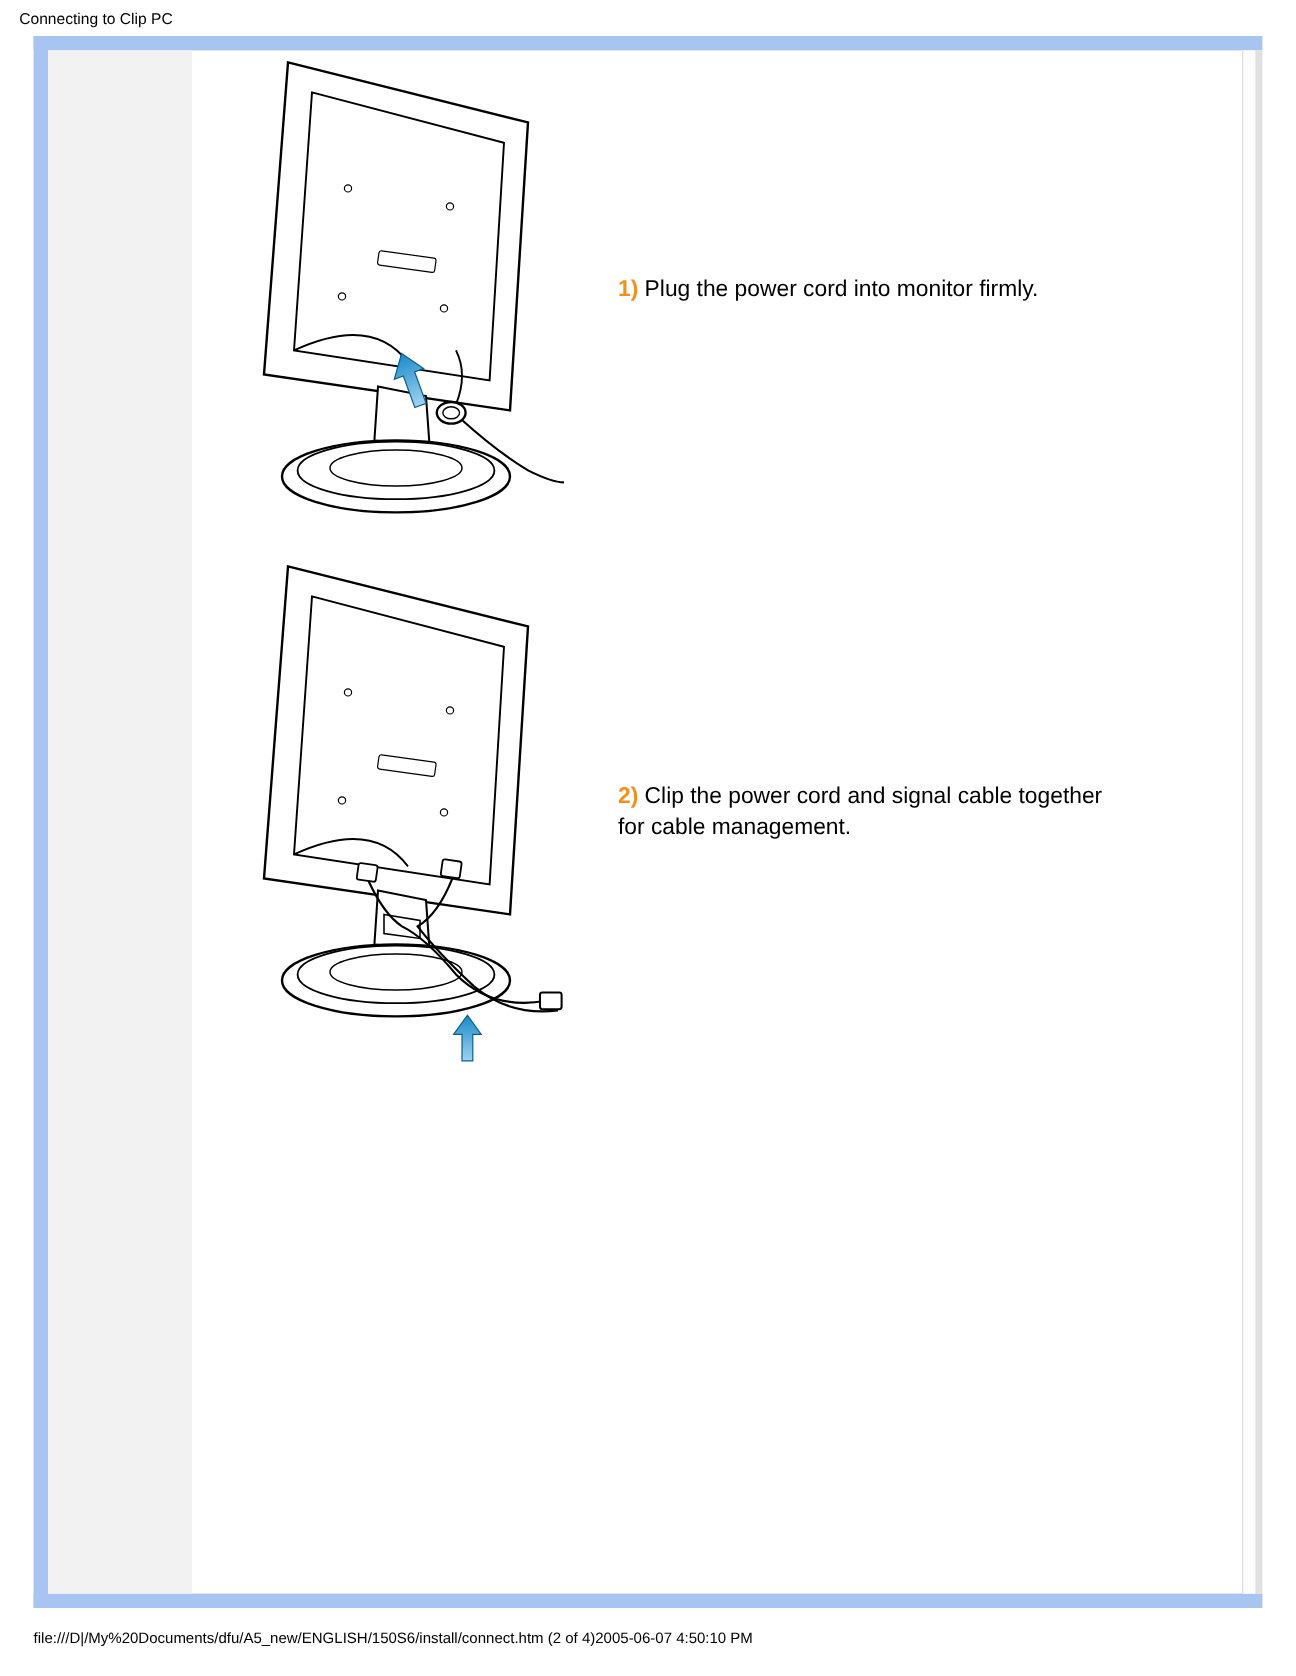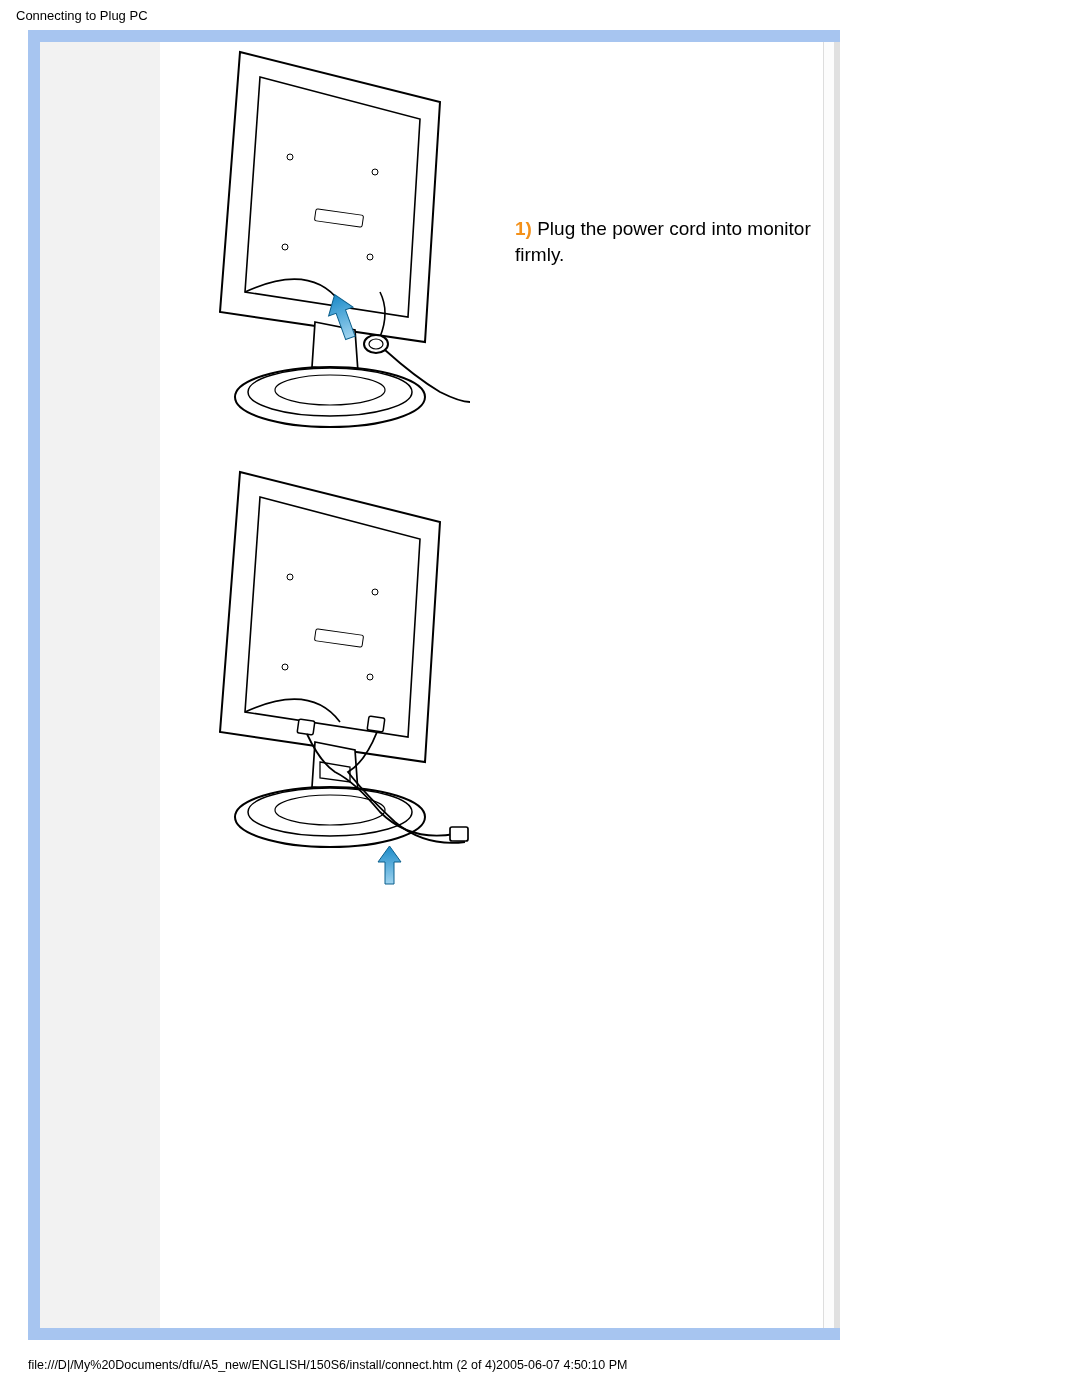--- a/index.html
+++ b/index.html
@@ -12,21 +12,21 @@
     color: #000;
   }
   .page-header {
     font-size: 13px;
     padding: 8px 0 4px 16px;
   }
   .frame {
     position: absolute;
     top: 30px;
     left: 28px;
-    width: 812px;
+    width: 1024px;
     height: 1310px;
     background: #ffffff;
     box-sizing: border-box;
     border-top: 12px solid #a7c5f0;
     border-left: 12px solid #a7c5f0;
     border-bottom: 12px solid #a7c5f0;
     border-right: 0;
   }
   .side-gray {
     position: absolute;
@@ -86,21 +86,21 @@
   .footer {
     position: absolute;
     left: 28px;
     bottom: 25px;
     font-size: 12.5px;
   }
 </style>
 </head>
 <body>
 
-<div class="page-header">Connecting to Plug PC</div>
+<div class="page-header">Connecting to Clip PC</div>
 
 <div class="frame">
   <div class="side-gray"></div>
   <div class="inner-right-edge"></div>
   <div class="inner-right-edge2"></div>
 
   <div class="content">
 
     <div class="row row1">
       <div class="illus-col">
@@ -177,18 +177,21 @@
             <linearGradient id="arr2g" x1="0" y1="1" x2="0" y2="0">
               <stop offset="0" stop-color="#9ed3ef"></stop>
               <stop offset="1" stop-color="#1a8ac8"></stop>
             </linearGradient>
           </defs>
           <g transform="translate(205 388)">
             <path d="M 0 34 L 9 34 L 9 12 L 16 12 L 4.5 -4 L -7 12 L 0 12 Z" fill="url(#arr2g)" stroke="#0b5f8c" stroke-width="1"></path>
           </g>
         </svg>
       </div>
+      <div class="text-col">
+        <span class="step-num">2)</span><span> Clip the power cord and signal cable together for cable management.</span>
+      </div>
     </div>
 
   </div>
 </div>
 
 <div class="footer">file:///D|/My%20Documents/dfu/A5_new/ENGLISH/150S6/install/connect.htm (2 of 4)2005-06-07 4:50:10 PM</div>
 
 </body></html>

